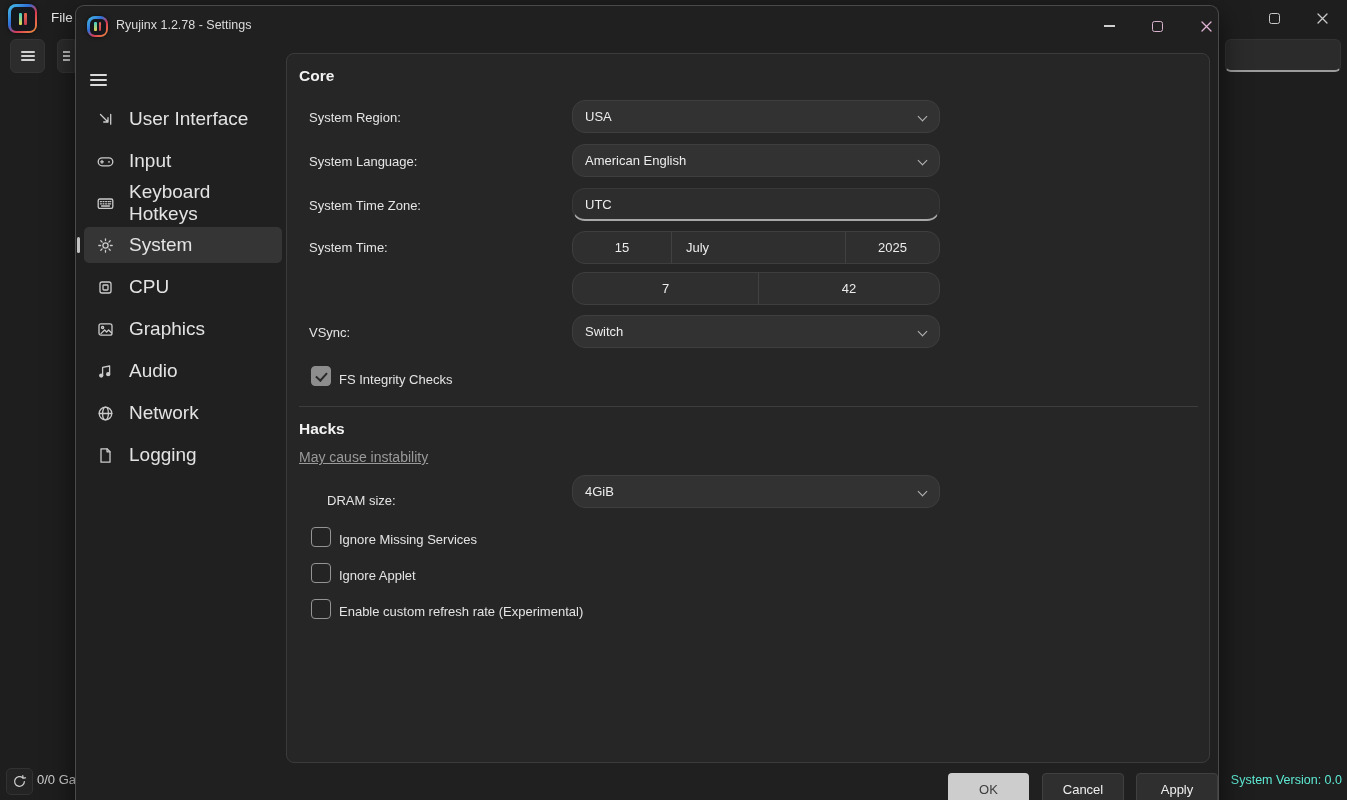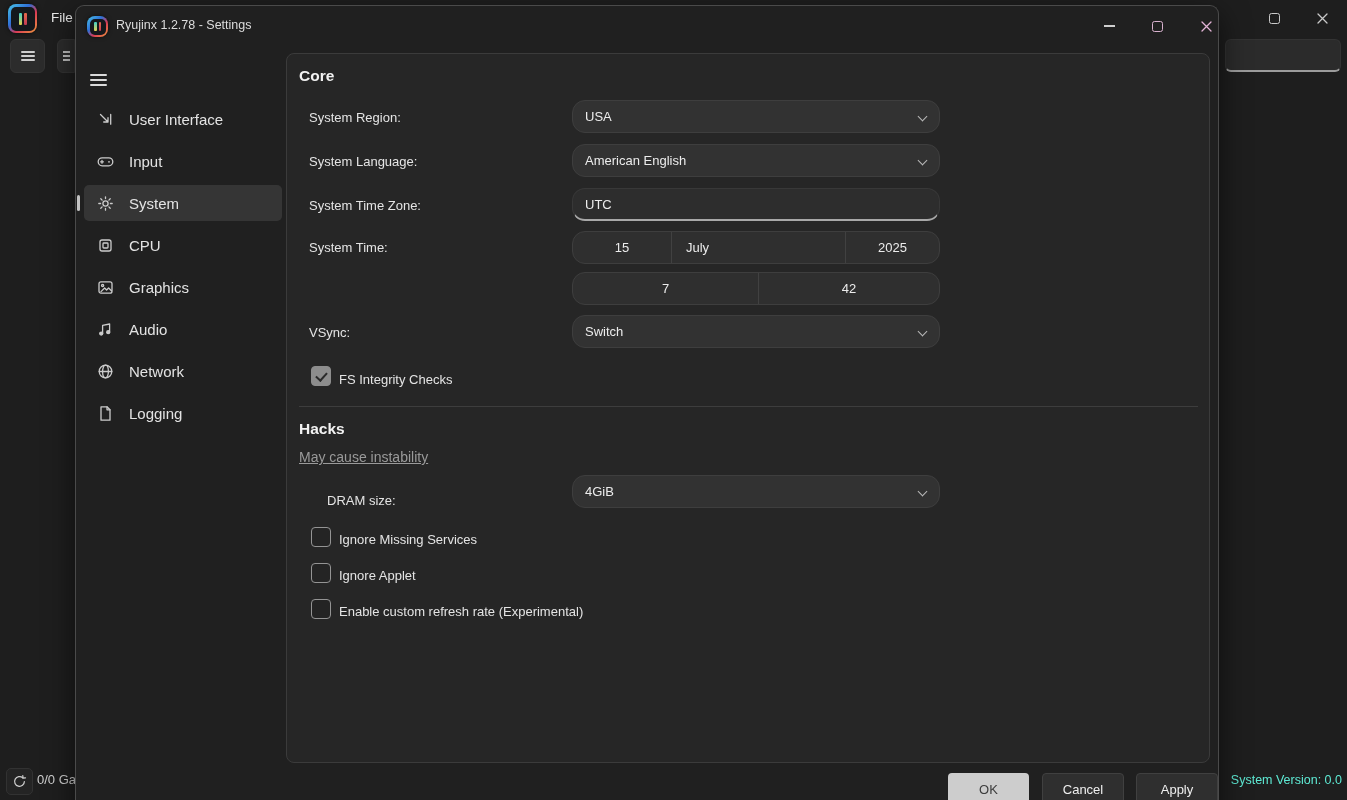--- a/index.html
+++ b/index.html
@@ -45,21 +45,21 @@
   .sw-title { position:absolute; left:40px; top:12px; font-size:12.5px; color:#dcdcdc; }
   .sw-btn { position:absolute; top:4px; width:46px; height:32px; display:flex; align-items:center; justify-content:center; }
   .min-glyph { width:11px; height:1.6px; background:#cfcfcf; }
   .max-glyph { width:11px; height:11px; border:1.5px solid #d9b2cf; border-radius:2.5px; }
 
   
   .hamburger { position:absolute; left:14px; top:63px; width:22px; height:20px; padding-top:2px; }
   .hamburger span { display:block; width:17px; height:2px; background:#dadada; margin:3px 0; border-radius:1px; }
   .side-items { position:absolute; left:8px; top:95px; width:198px; }
   .side-item { position:relative; display:flex; align-items:center; gap:15px; height:36px; margin-bottom:6px;
-    padding-left:13px; border-radius:5px; color:#e3e3e3; font-size:15px; cursor:default; }
+    padding-left:13px; border-radius:5px; color:#e3e3e3; font-size:19px; cursor:default; }
   .side-item.selected { background:#353535; }
   .side-item.selected::before { content:""; position:absolute; left:-7px; top:10px; width:3px; height:16px;
     border-radius:2px; background:#c2c2c2; }
   .side-item svg { flex:0 0 auto; }
 
   
   .content-card { position:absolute; left:210px; top:47px; width:924px; height:710px;
     background:#262626; border:1px solid #3b3b3b; border-radius:8px; }
   .h-section { position:absolute; left:12px; font-size:15.5px; font-weight:bold; color:#f2f2f2; }
   .f-label { position:absolute; left:22px; font-size:13px; color:#e4e4e4; }
@@ -179,20 +179,27 @@
       <span>User Interface</span>
     </div>
     <div class="side-item">
       <svg class="icon" width="17" height="17" viewBox="0 0 17 17">
         <rect x="1.2" y="4.8" width="14.6" height="8" rx="4"></rect>
         <path d="M5 7.4 V10.2 M3.6 8.8 H6.4"></path>
         <circle cx="12" cy="8.8" r="0.9" fill="#cbcbcb" stroke="none"></circle>
       </svg>
       <span>Input</span>
     </div>
+    <div class="side-item">
+      <svg class="icon" width="17" height="17" viewBox="0 0 17 17">
+        <rect x="1.2" y="4" width="14.6" height="9.4" rx="1.6"></rect>
+        <path d="M3.4 6.6 H4.4 M6 6.6 H7 M8.6 6.6 H9.6 M11.2 6.6 H12.2 M13.4 6.6 H13.8 M3.4 8.8 H4.4 M6 8.8 H7 M8.6 8.8 H9.6 M11.2 8.8 H13.6 M4.6 11 H12.4"></path>
+      </svg>
+      <span>Keyboard Hotkeys</span>
+    </div>
     <div class="side-item selected">
       <svg class="icon" width="17" height="17" viewBox="0 0 17 17">
         <circle cx="8.5" cy="8.5" r="2.6"></circle>
         <path d="M8.5 1.8 V3.6 M8.5 13.4 V15.2 M1.8 8.5 H3.6 M13.4 8.5 H15.2 M3.8 3.8 L5.1 5.1 M11.9 11.9 L13.2 13.2 M13.2 3.8 L11.9 5.1 M5.1 11.9 L3.8 13.2"></path>
       </svg>
       <span>System</span>
     </div>
     <div class="side-item">
       <svg class="icon" width="17" height="17" viewBox="0 0 17 17">
         <rect x="3" y="3" width="11" height="11" rx="2"></rect>

